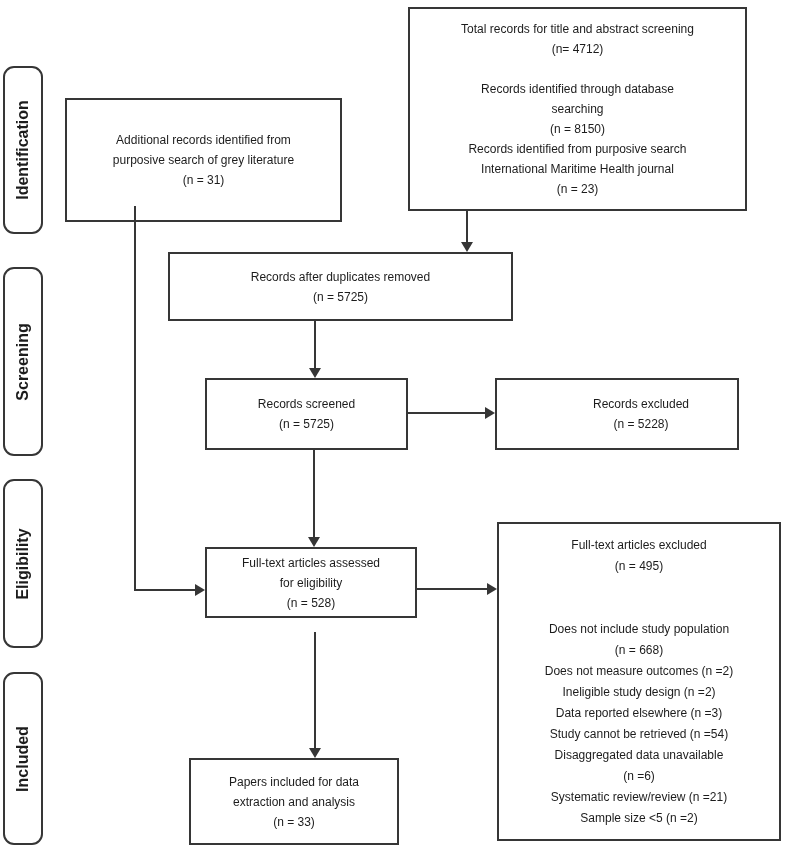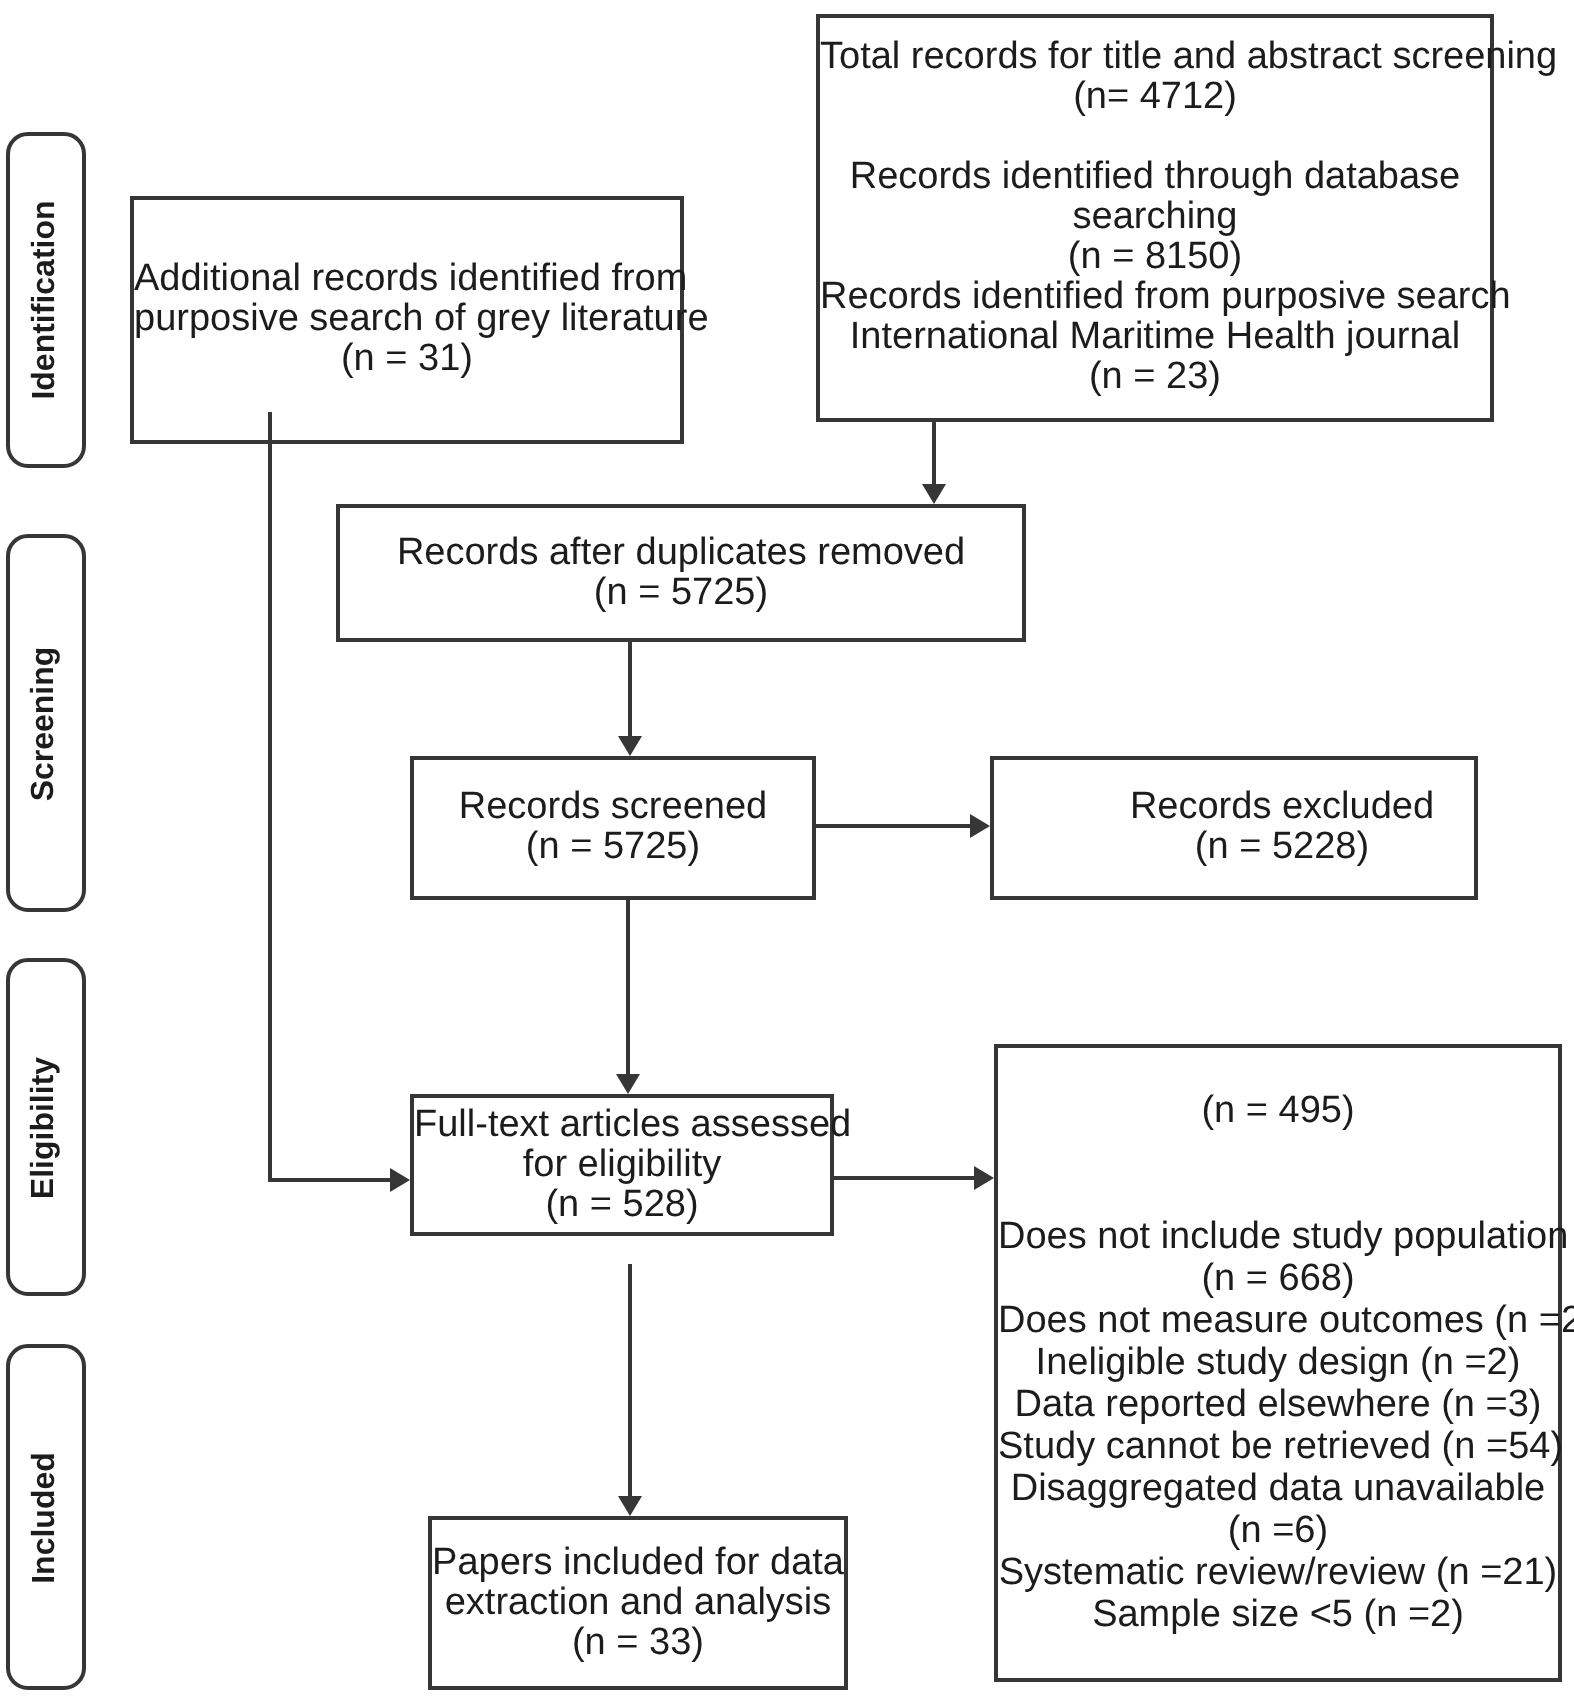--- a/index.html
+++ b/index.html
@@ -8,21 +8,21 @@
     --bg:#ffffff;
   }
   html,body{margin:0;padding:0;background:var(--bg);}
   body{font-family:"Liberation Sans","DejaVu Sans",sans-serif;color:var(--text);}
   #canvas{
     position:relative;width:787px;height:850px;background:var(--bg);overflow:hidden;
   }
   .fbox{
     position:absolute;box-sizing:border-box;border:2px solid var(--border);
     background:var(--bg);display:flex;flex-direction:column;justify-content:center;
-    text-align:center;font-size:19px;line-height:20px;
+    text-align:center;font-size:12px;line-height:20px;
   }
   .fbox .line{min-height:20px;white-space:nowrap;}
   .stage{
     position:absolute;box-sizing:border-box;border:2px solid var(--border);
     border-radius:11px;background:var(--bg);left:3px;width:40px;
     display:flex;align-items:center;justify-content:center;
   }
   .stage .stage-label{
     transform:rotate(-90deg);white-space:nowrap;font-weight:bold;font-size:16px;
   }
@@ -40,21 +40,21 @@
   }
   
   #box-total{left:408px;top:7px;width:339px;height:204px;line-height:20px;}
   #box-grey{left:65px;top:98px;width:277px;height:124px;}
   #box-duplicates{left:168px;top:252px;width:345px;height:69px;}
   #box-screened{left:205px;top:378px;width:203px;height:72px;}
   #box-excluded{left:495px;top:378px;width:244px;height:72px;padding-left:48px;}
   #box-fulltext{left:205px;top:547px;width:212px;height:71px;}
   #box-ft-excluded{left:497px;top:522px;width:284px;height:319px;line-height:21px;}
   #box-ft-excluded .line{min-height:21px;}
-  #box-papers{left:214px;top:758px;width:210px;height:87px;}
+  #box-papers{left:189px;top:758px;width:210px;height:87px;}
   
   #stage-identification{top:66px;height:168px;}
   #stage-screening{top:267px;height:189px;}
   #stage-eligibility{top:479px;height:169px;}
   #stage-included{top:672px;height:173px;}
 </style>
 </head>
 <body>
 
 <div id="canvas">
@@ -105,20 +105,21 @@
     <div class="line">(n = 5228)</div>
   </div>
 
   <div class="fbox" id="box-fulltext">
     <div class="line">Full-text articles assessed</div>
     <div class="line">for eligibility</div>
     <div class="line">(n = 528)</div>
   </div>
 
   <div class="fbox" id="box-ft-excluded">
+    <div class="line">Full-text articles excluded</div>
     <div class="line">(n = 495)</div>
     <div class="line"></div>
     <div class="line"></div>
     <div class="line">Does not include study population</div>
     <div class="line">(n = 668)</div>
     <div class="line">Does not measure outcomes (n =2)</div>
     <div class="line">Ineligible study design (n =2)</div>
     <div class="line">Data reported elsewhere (n =3)</div>
     <div class="line">Study cannot be retrieved (n =54)</div>
     <div class="line">Disaggregated data unavailable</div>

